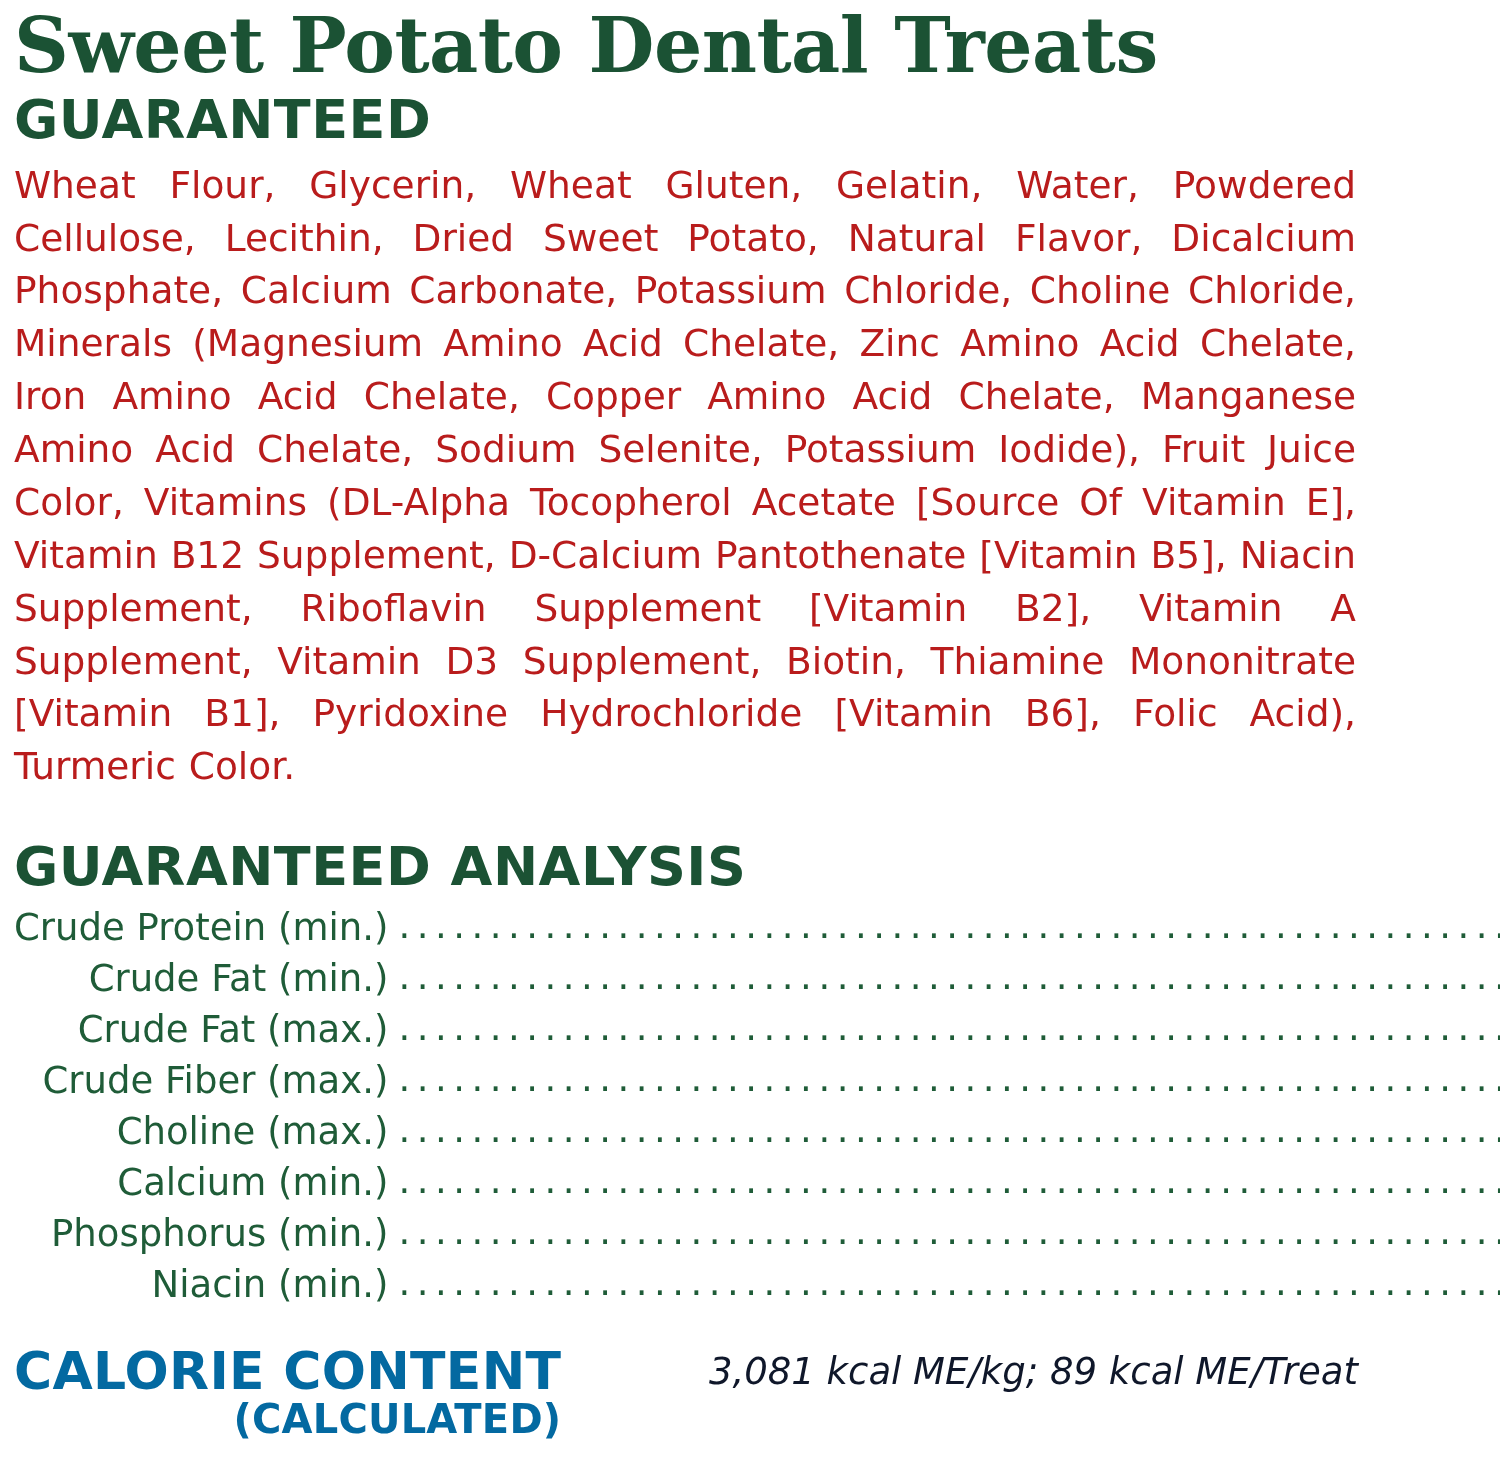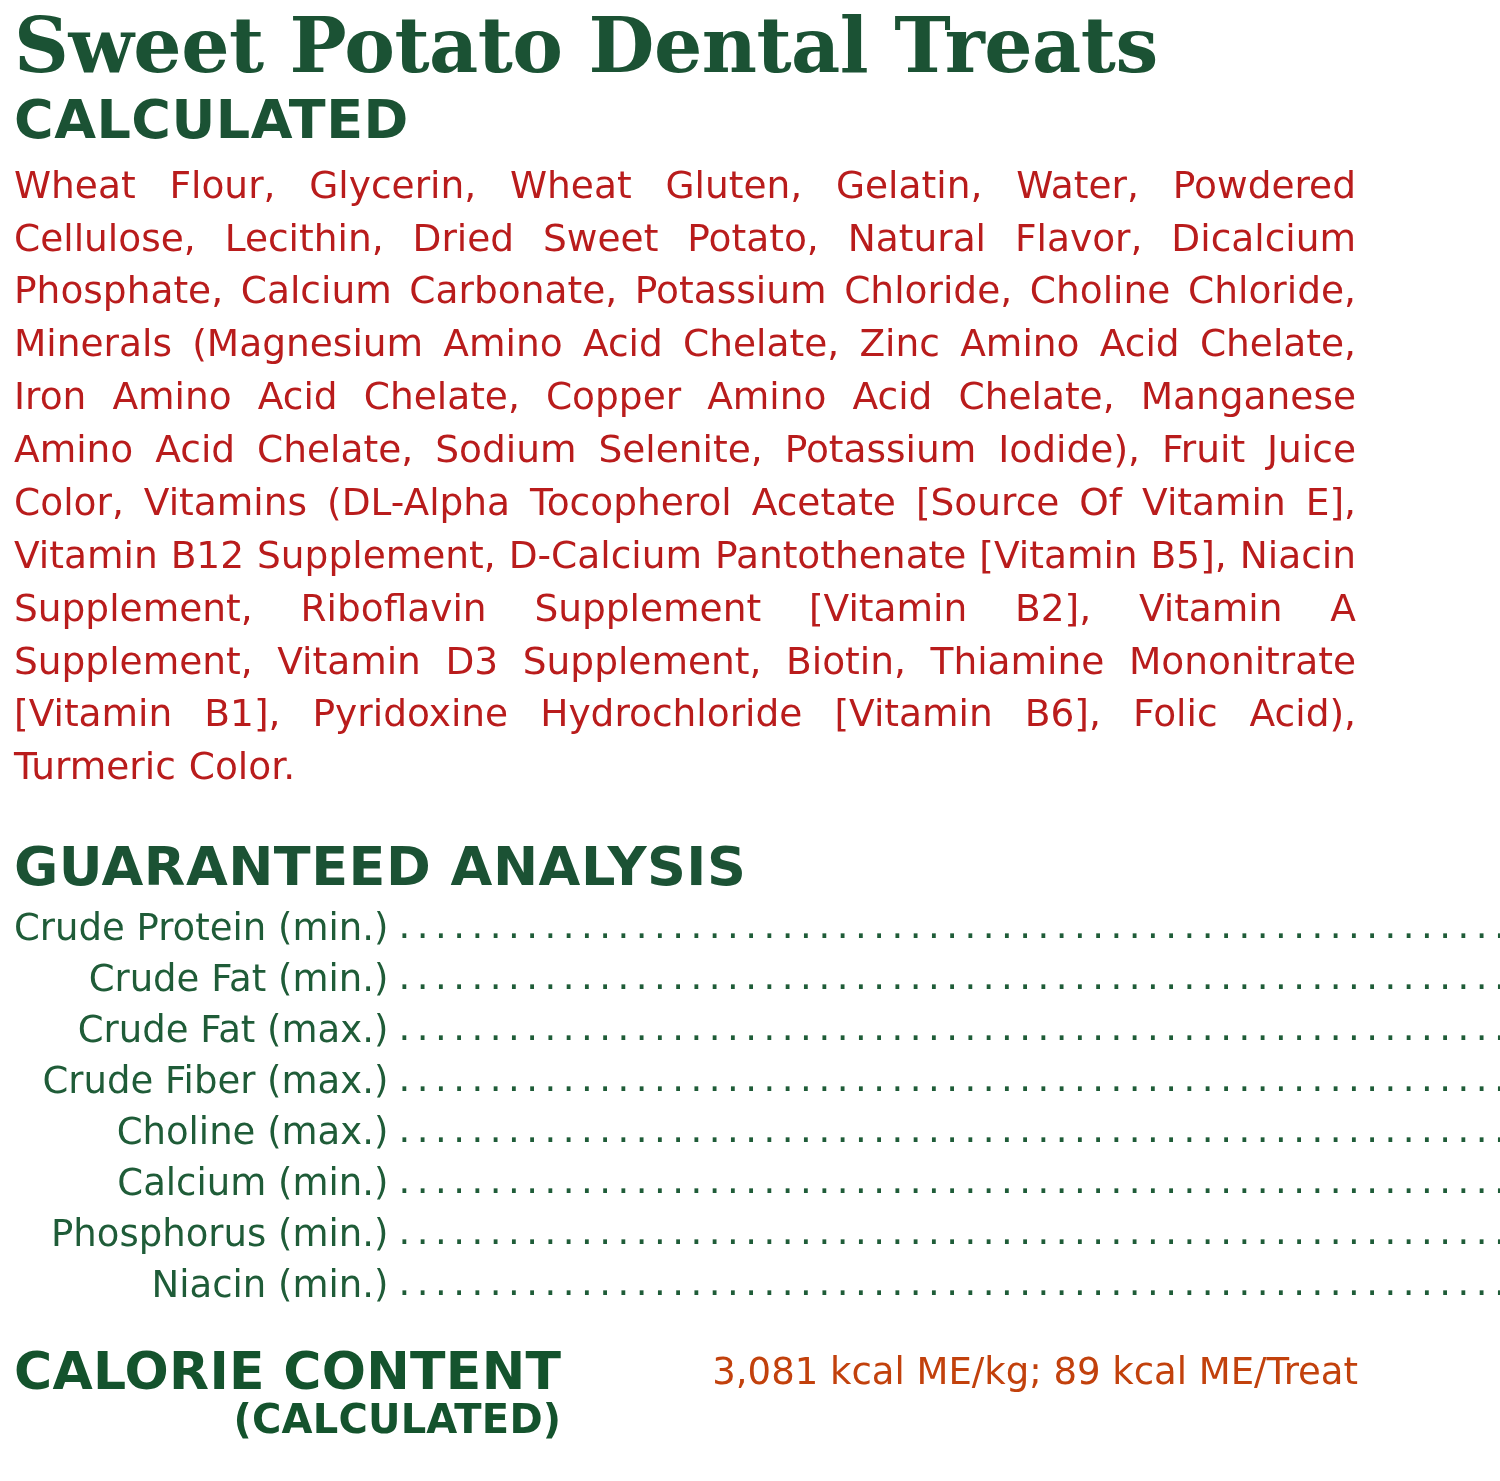--- a/index.html
+++ b/index.html
@@ -90,46 +90,47 @@
     margin-top: 30px;
     display: flex;
     align-items: flex-start;
     justify-content: space-between;
   }
   .calorie-left {
     font-weight: bold;
     font-size: 52px;
     line-height: 1.05;
     letter-spacing: 0.3px;
-    color: #14532d;
+    color: #0369a1;
     flex: 0 0 auto;
   }
   .calorie-left .calc {
     display: block;
     font-size: 40px;
     letter-spacing: 0.2px;
     text-align: right;
   }
   .calorie-right {
     font-size: 37px;
     line-height: 1.1;
-    color: #c2410c;
+    color: #0f172a;
     flex: 0 0 auto;
     padding-top: 8px;
     white-space: nowrap;
+    font-style: italic;
   }
 </style>
 </head>
 <body>
 
 <div class="page">
 
   <h1 class="product-title">Sweet Potato Dental Treats</h1>
 
-  <h2 class="section-head">CALCULATED</h2>
+  <h2 class="section-head">GUARANTEED</h2>
 
   <p class="ingredients-body">Wheat Flour, Glycerin, Wheat Gluten, Gelatin, Water, Powdered Cellulose, Lecithin, Dried Sweet Potato, Natural Flavor, Dicalcium Phosphate, Calcium Carbonate, Potassium Chloride, Choline Chloride, Minerals (Magnesium Amino Acid Chelate, Zinc Amino Acid Chelate, Iron Amino Acid Chelate, Copper Amino Acid Chelate, Manganese Amino Acid Chelate, Sodium Selenite, Potassium Iodide), Fruit Juice Color, Vitamins (DL-Alpha Tocopherol Acetate [Source Of Vitamin E], Vitamin B12 Supplement, D-Calcium Pantothenate [Vitamin B5], Niacin Supplement, Riboflavin Supplement [Vitamin B2], Vitamin A Supplement, Vitamin D3 Supplement, Biotin, Thiamine Mononitrate [Vitamin B1], Pyridoxine Hydrochloride [Vitamin B6], Folic Acid), Turmeric Color.</p>
 
   <h2 class="section-head ga-head">GUARANTEED ANALYSIS</h2>
 
   <table class="ga-table">
     <tbody id="ga-body">
         <tr class="ga-row">
           <td class="ga-label">Crude Protein (min.)</td>
           <td class="ga-dots">

